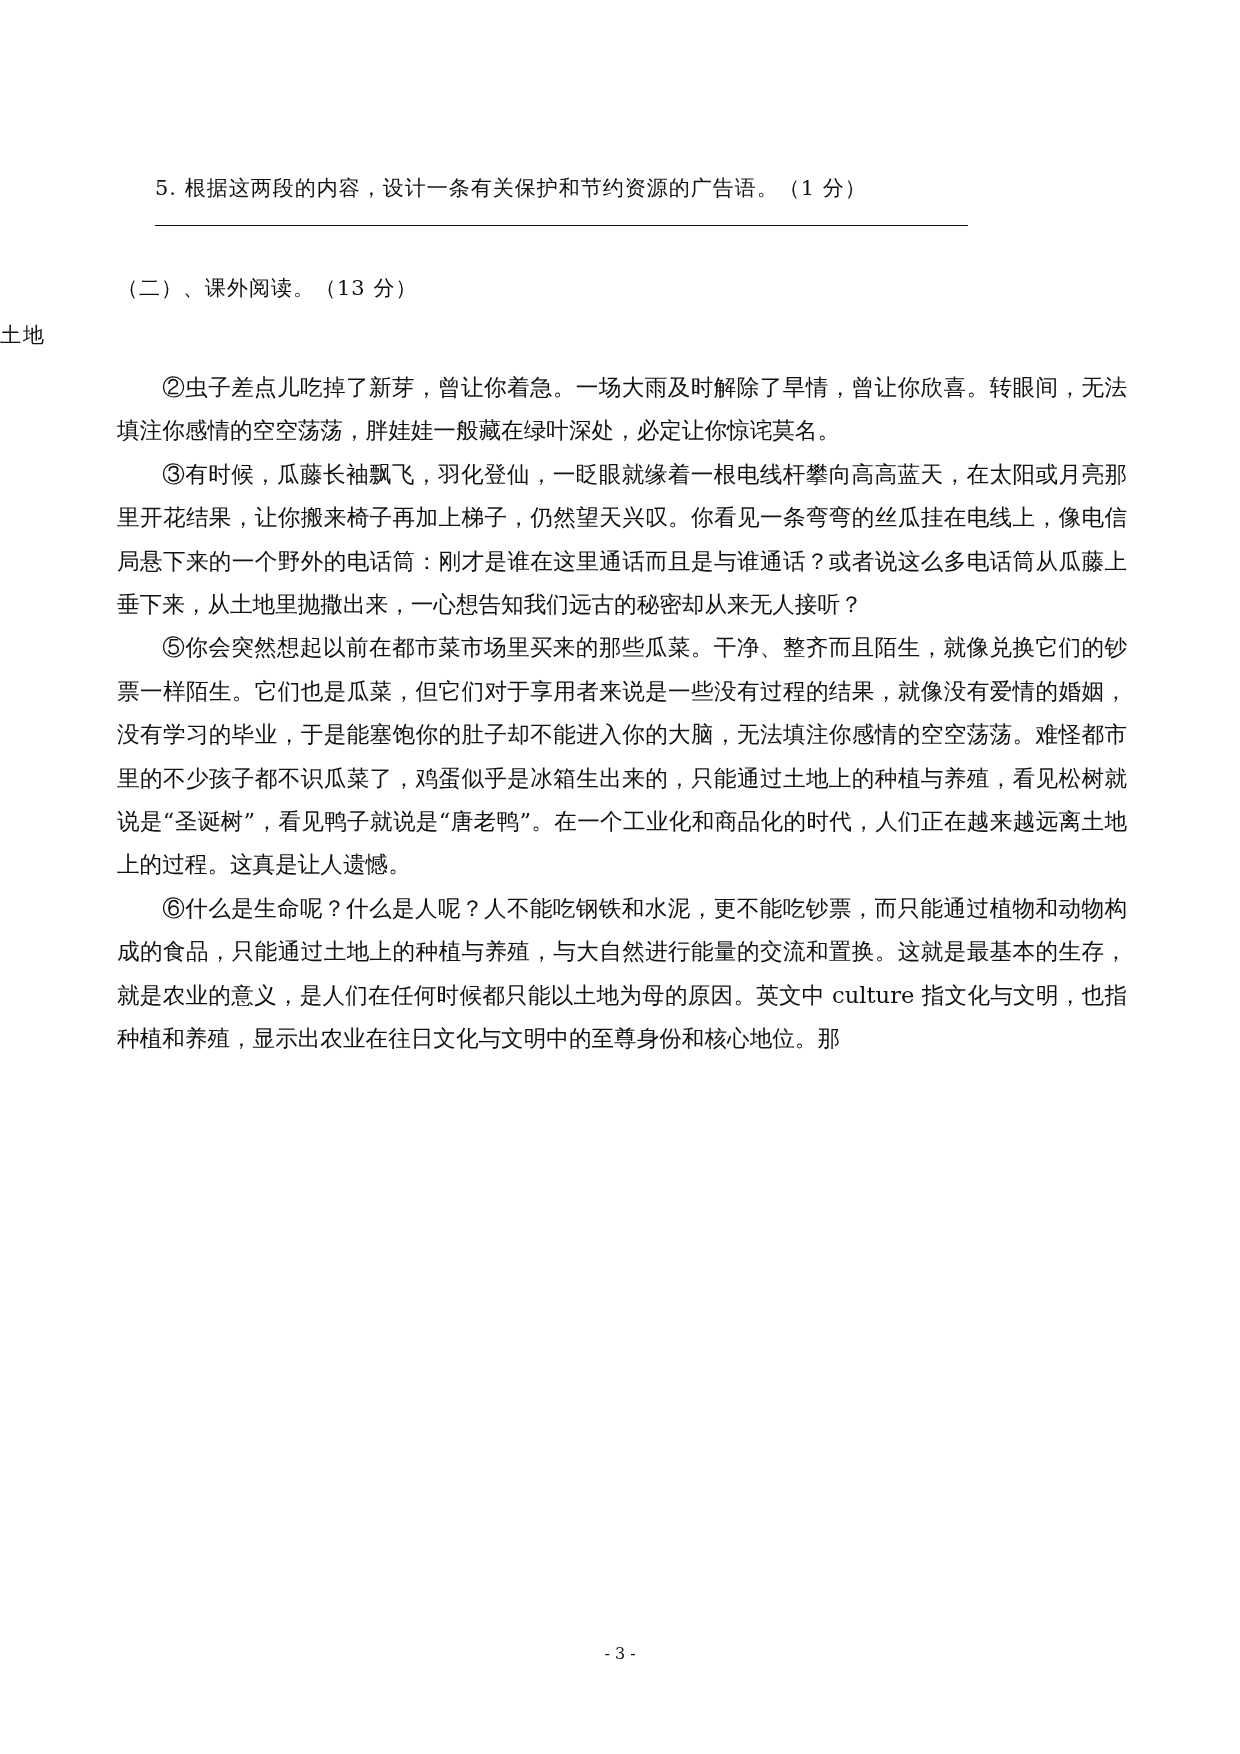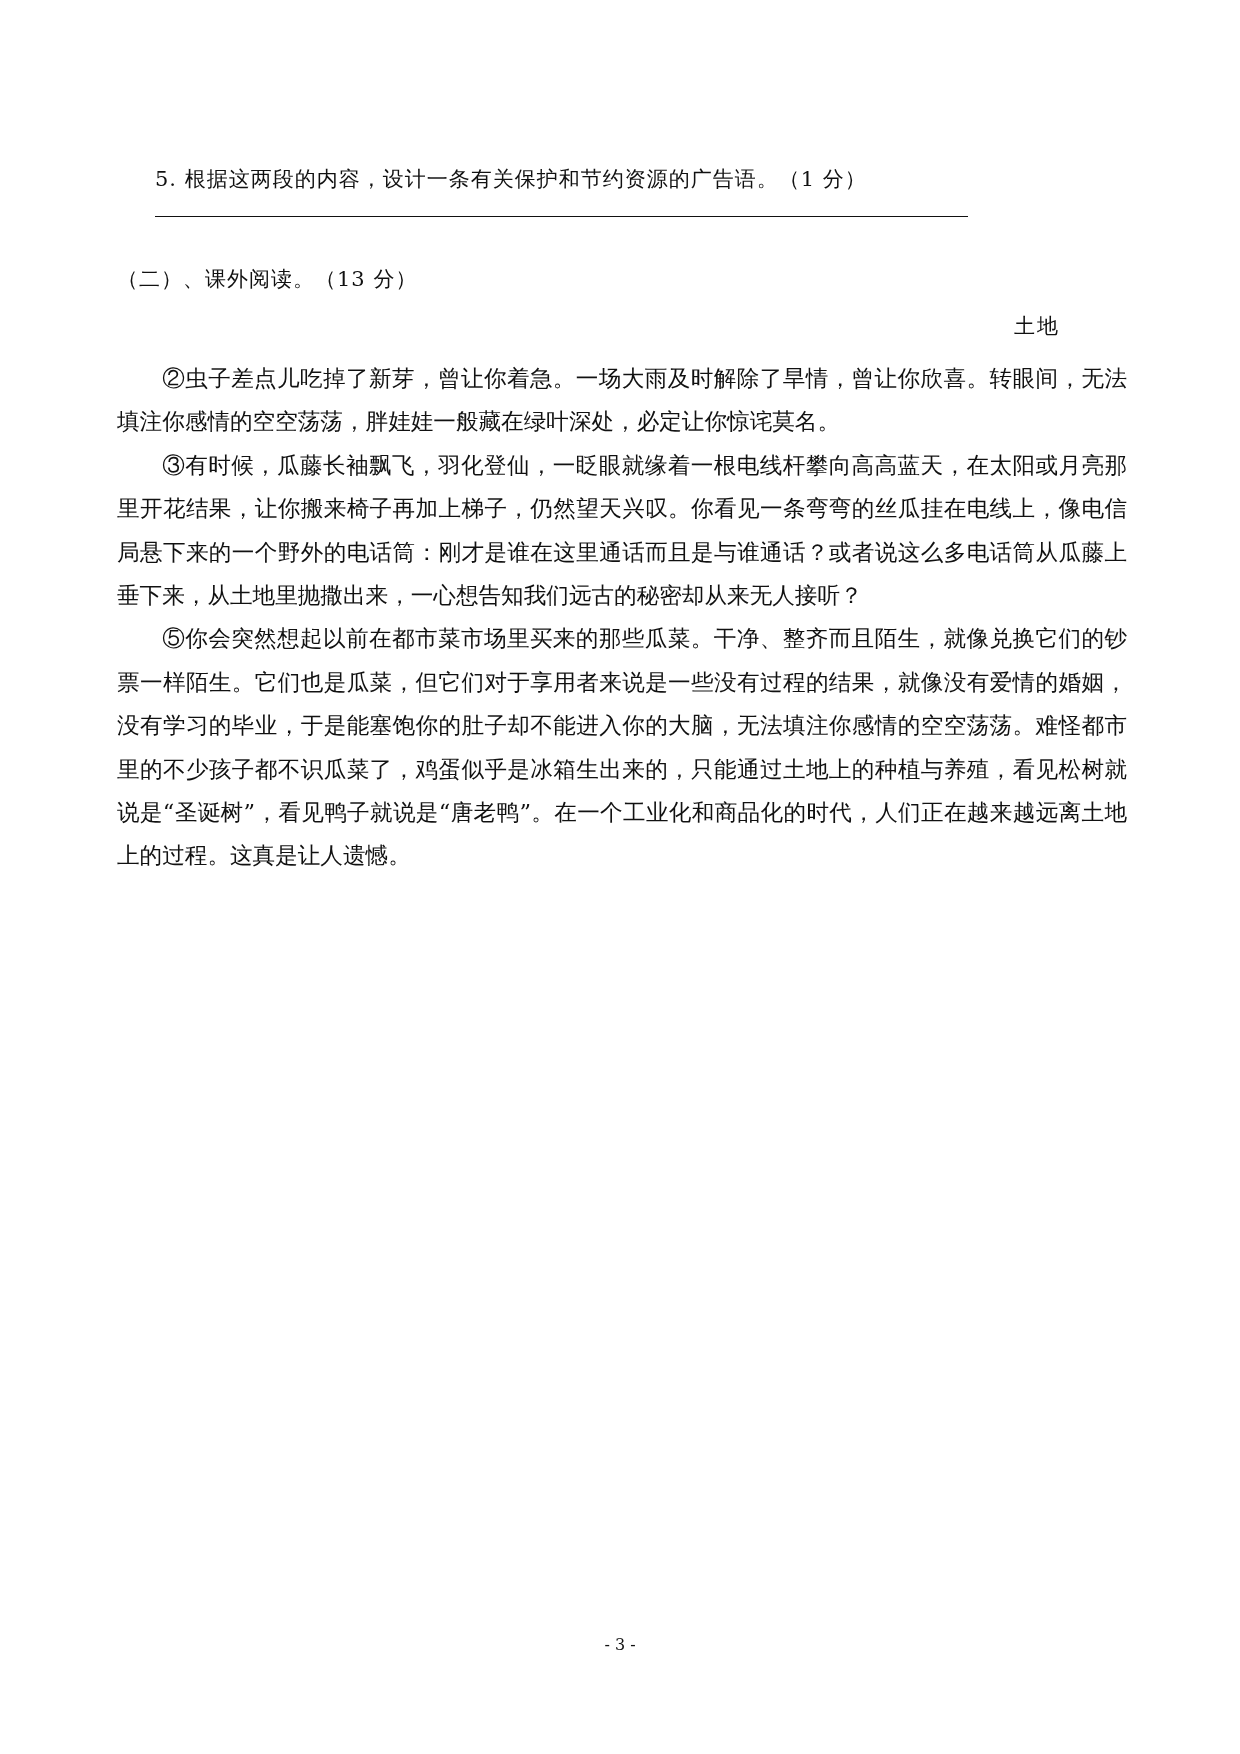--- a/index.html
+++ b/index.html
@@ -1,39 +1,40 @@
 <!DOCTYPE html>
 <html><head>
 <meta charset="utf-8">
 <style>
   html, body { margin: 0; padding: 0; background: #ffffff; }
   body { width: 1240px; height: 1754px; position: relative; overflow: hidden;
          font-family: "DejaVu Serif", "Liberation Serif", serif; color: #111; }
-  .page { position: absolute; left: 0; top: 7px; width: 1240px; height: 1388px; }
+  .page { position: absolute; left: 0; top: 16px; width: 1240px; height: 1388px; }
   .q5 { position: absolute; left: 155px; top: 158px; font-size: 21px; letter-spacing: 1px; white-space: nowrap; }
   .answer-line { position: absolute; left: 155px; top: 209px; width: 813px; height: 0; border-top: 1.5px solid #111; }
   .section { position: absolute; left: 117px; top: 258px; font-size: 21px; letter-spacing: 1px; white-space: nowrap; }
-  .title { position: absolute; left: 0; width: 1060px; text-align: right; top: 305px; font-size: 21px; letter-spacing: 2px; }
+  .title { position: absolute; left: 0; width: 1060px; text-align: left; top: 305px; font-size: 21px; letter-spacing: 2px; }
   .body { position: absolute; left: 117px; top: 350px; width: 1010px; font-size: 22.6px; line-height: 43.4px; text-align: justify; text-justify: inter-character; }
   .body p { margin: 0 0 0 0; text-indent: 2em; }
   .pagenum { position: absolute; left: 0; width: 1240px; text-align: center; top: 1628px; font-size: 16px; }
 </style>
 </head>
 <body>
 
 <div class="page">
 
   <div class="q5">5. 根据这两段的内容，设计一条有关保护和节约资源的广告语。（1 分）</div>
   <div class="answer-line"></div>
 
   <div class="section">（二）、课外阅读。（13 分）</div>
 
   <div class="title">土地</div>
 
   <div class="body">
     <p>②虫子差点儿吃掉了新芽，曾让你着急。一场大雨及时解除了旱情，曾让你欣喜。转眼间，无法填注你感情的空空荡荡，胖娃娃一般藏在绿叶深处，必定让你惊诧莫名。</p>
     <p>③有时候，瓜藤长袖飘飞，羽化登仙，一眨眼就缘着一根电线杆攀向高高蓝天，在太阳或月亮那里开花结果，让你搬来椅子再加上梯子，仍然望天兴叹。你看见一条弯弯的丝瓜挂在电线上，像电信局悬下来的一个野外的电话筒：刚才是谁在这里通话而且是与谁通话？或者说这么多电话筒从瓜藤上垂下来，从土地里抛撒出来，一心想告知我们远古的秘密却从来无人接听？</p>
     <p>⑤你会突然想起以前在都市菜市场里买来的那些瓜菜。干净、整齐而且陌生，就像兑换它们的钞票一样陌生。它们也是瓜菜，但它们对于享用者来说是一些没有过程的结果，就像没有爱情的婚姻，没有学习的毕业，于是能塞饱你的肚子却不能进入你的大脑，无法填注你感情的空空荡荡。难怪都市里的不少孩子都不识瓜菜了，鸡蛋似乎是冰箱生出来的，只能通过土地上的种植与养殖，看见松树就说是“圣诞树”，看见鸭子就说是“唐老鸭”。在一个工业化和商品化的时代，人们正在越来越远离土地上的过程。这真是让人遗憾。</p>
+    <p>⑥什么是生命呢？什么是人呢？人不能吃钢铁和水泥，更不能吃钞票，而只能通过植物和动物构成的食品，只能通过土地上的种植与养殖，与大自然进行能量的交流和置换。这就是最基本的生存，就是农业的意义，是人们在任何时候都只能以土地为母的原因。英文中 culture 指文化与文明，也指种植和养殖，显示出农业在往日文化与文明中的至尊身份和核心地位。那</p>
   </div>
 
   <div class="pagenum">- 3 -</div>
 
 </div>
 
 </body></html>

